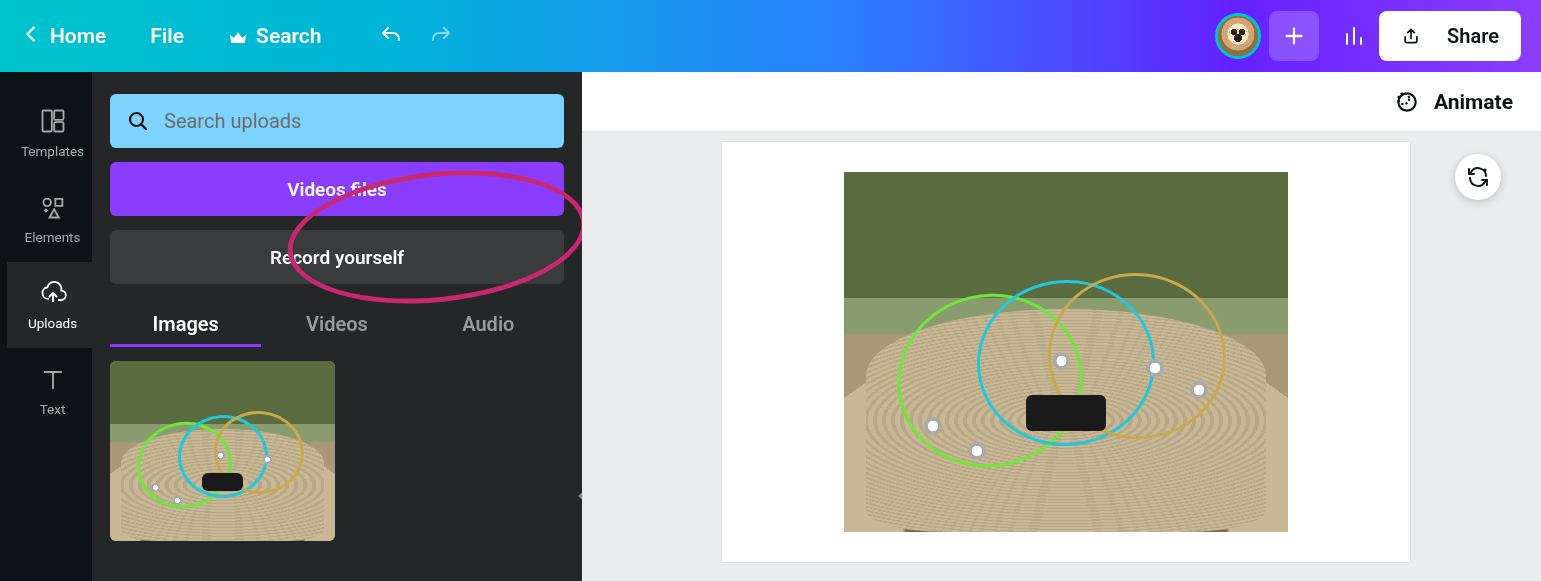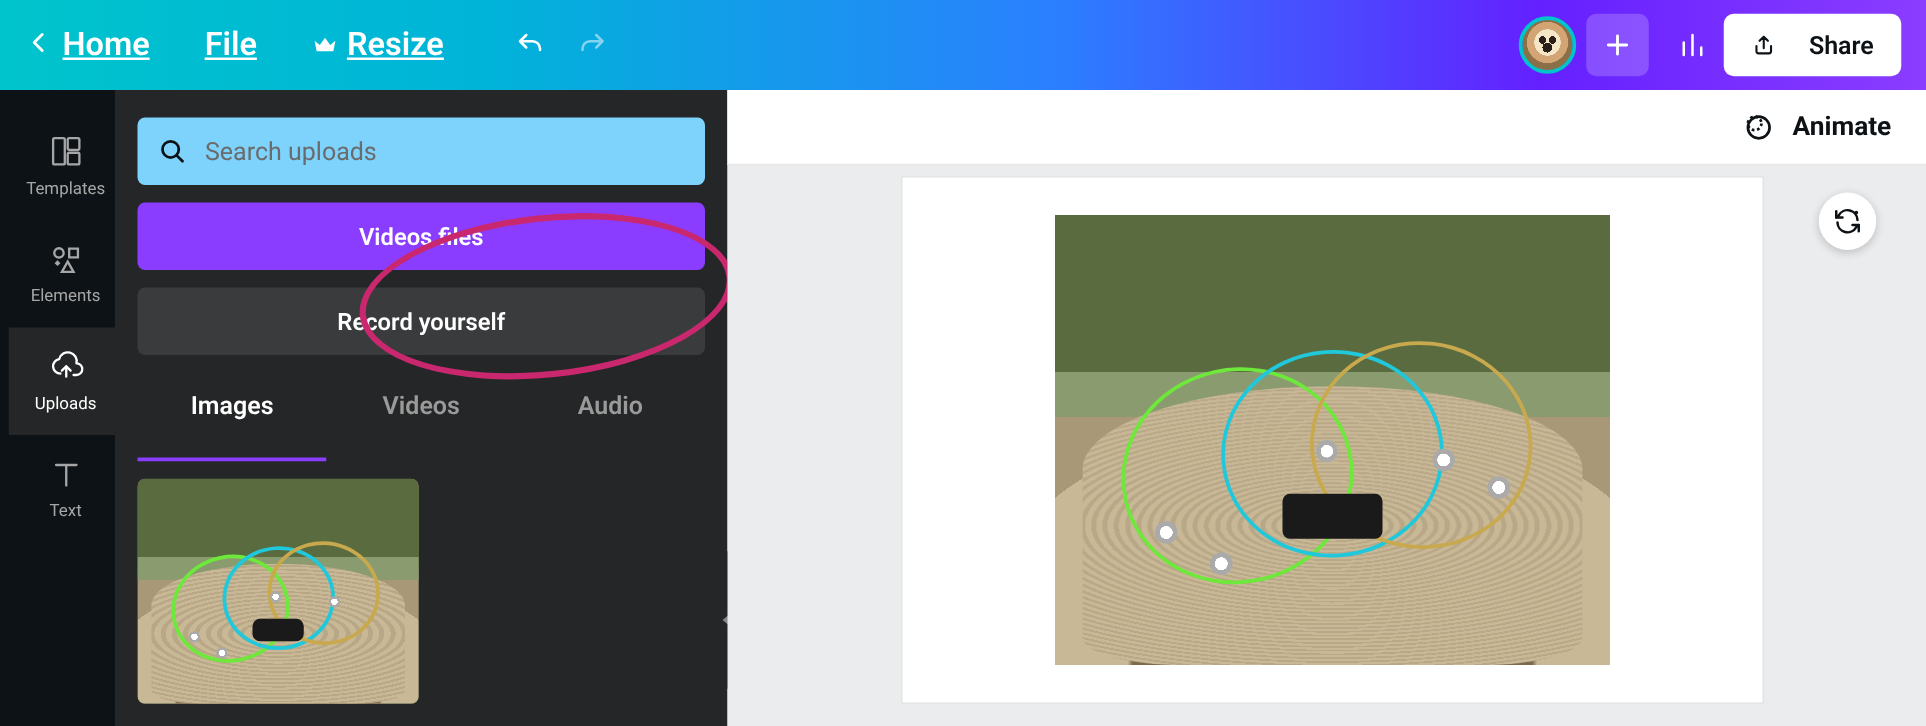--- a/index.html
+++ b/index.html
@@ -6,21 +6,21 @@
   body { width:1541px; height:581px; overflow:hidden; background:#e8e8e8; }
 
   
   .topbar {
     height:72px;
     background:linear-gradient(90deg,#00c4cc 0%,#00b4d8 25%,#2b7fff 55%,#6420ff 80%,#8b3dff 100%);
     display:flex; align-items:center; padding:0 20px; color:#fff;
   }
   .topbar .back { width:30px; cursor:pointer; }
   .topbar .back svg { width:22px; height:22px; }
-  .tbtn { font-size:26px; font-weight:600; margin-right:44px; cursor:pointer; display:flex; align-items:center; gap:8px;text-decoration:underline; }
+  .tbtn { font-size:21px; font-weight:600; margin-right:44px; cursor:pointer; display:flex; align-items:flex-end; gap:8px; }
   .topbar .spacer { flex:1; }
   .iconbtn { width:50px; height:50px; border-radius:8px; display:flex; align-items:center; justify-content:center; cursor:pointer; }
   .iconbtn svg { width:24px; height:24px; stroke:#fff; fill:none; stroke-width:2; }
   .avatar { width:46px; height:46px; border-radius:50%; background:radial-gradient(circle at 50% 45%,#f5e6c8 0 35%,#d4a574 36% 55%,#8b6f47 56% 100%); border:3px solid #00c4cc; margin:0 8px; cursor:pointer; position:relative; overflow:hidden;}
   .avatar::after{content:"";position:absolute;inset:0;background:radial-gradient(circle at 40% 40%,#2a1f1a 0 3px,transparent 3px),radial-gradient(circle at 60% 40%,#2a1f1a 0 3px,transparent 3px),radial-gradient(circle at 50% 55%,#2a1f1a 0 4px,transparent 4px);}
   .plusbtn { width:50px; height:50px; border-radius:8px; background:rgba(255,255,255,.2); display:flex; align-items:center; justify-content:center; cursor:pointer; margin-right:10px;}
   .sharebtn { background:#fff; color:#0d1216; height:50px; padding:0 22px; border-radius:8px; display:flex; align-items:center; gap:26px; font-size:20px; font-weight:600; cursor:pointer; }
 
   
   .main { display:flex; height:509px; }
@@ -35,21 +35,21 @@
   .panel { width:490px; background:#252627; padding:22px 18px 0 18px; position:relative; }
   .search { background:#7dd3fc; border-radius:6px; height:54px; display:flex; align-items:center; padding:0 16px; gap:14px; }
   .search svg { width:24px; height:24px; stroke:#0d1216; stroke-width:2.2; fill:none; }
   .search input { border:none; outline:none; font-size:20px; flex:1; background:transparent; color:#0d1216; }
   .search input::placeholder { color:#6b6b6b; }
   .btn { height:54px; border-radius:6px; display:flex; align-items:center; justify-content:center; font-size:19px; font-weight:600; cursor:pointer; margin-top:14px; }
   .btn.primary { background:#8b3dff; color:#fff; }
   .btn.secondary { background:#3a3b3c; color:#fff; }
   .annot { position:absolute; left:195px; top:100px; width:300px; height:130px; border:5px solid #c9286e; border-radius:50%; transform:rotate(-6deg); pointer-events:none; }
   .tabs { display:flex; margin-top:28px; }
-  .tab { flex:1; text-align:center; font-size:20px; font-weight:600; color:#9a9a9a; padding-bottom:30px; cursor:pointer; }
+  .tab { flex:1; text-align:center; font-size:20px; font-weight:600; color:#9a9a9a; padding-bottom:8px; cursor:pointer; }
   .tab.active { color:#fff; border-bottom:3px solid #8b3dff; }
   .thumbs { margin-top:14px; }
   .thumb { width:225px; height:180px; border-radius:6px; overflow:hidden; cursor:pointer; background:#4a5a3a; position:relative;}
   .panel-edge { position:absolute; right:-12px; bottom:30px; width:24px; height:110px; background:#252627; border-radius:0 12px 12px 0; cursor:pointer;}
   .panel-edge::after{content:"";position:absolute;left:8px;top:50%;width:0;height:0;border-top:5px solid transparent;border-bottom:5px solid transparent;border-right:6px solid #888;transform:translateY(-50%);}
 
   
   .canvas-area { flex:1; background:#ebecee; position:relative; }
   .context { height:60px; background:#fff; display:flex; align-items:center; padding:0 28px; gap:14px; border-bottom:1px solid #e5e5e5;justify-content:flex-end;}
   .context svg { width:26px; height:26px; stroke:#0d1216; fill:none; stroke-width:2;}
@@ -91,21 +91,21 @@
   <div class="tbtn">
       <span>Home</span>
     </div>
   <div class="tbtn">
       <span>File</span>
     </div>
   <div class="tbtn">
     <svg width="20" height="20" viewBox="0 0 24 24">
         <path d="M4 18h16l2-10-5 4-5-7-5 7-5-4 2 10z" fill="#fff"></path>
       </svg>
-    <span>Resize</span>
+    <span>Search</span>
   </div>
   <div class="iconbtn">
     <svg viewBox="0 0 24 24">
         <path d="M9 14l-5-5 5-5M4 9h10a6 6 0 016 6v1" stroke-linecap="round" stroke-linejoin="round"></path>
       </svg>
   </div>
   <div class="iconbtn" style="opacity:.5">
     <svg viewBox="0 0 24 24">
         <path d="M15 14l5-5-5-5M20 9H10a6 6 0 00-6 6v1" stroke-linecap="round" stroke-linejoin="round"></path>
       </svg>

